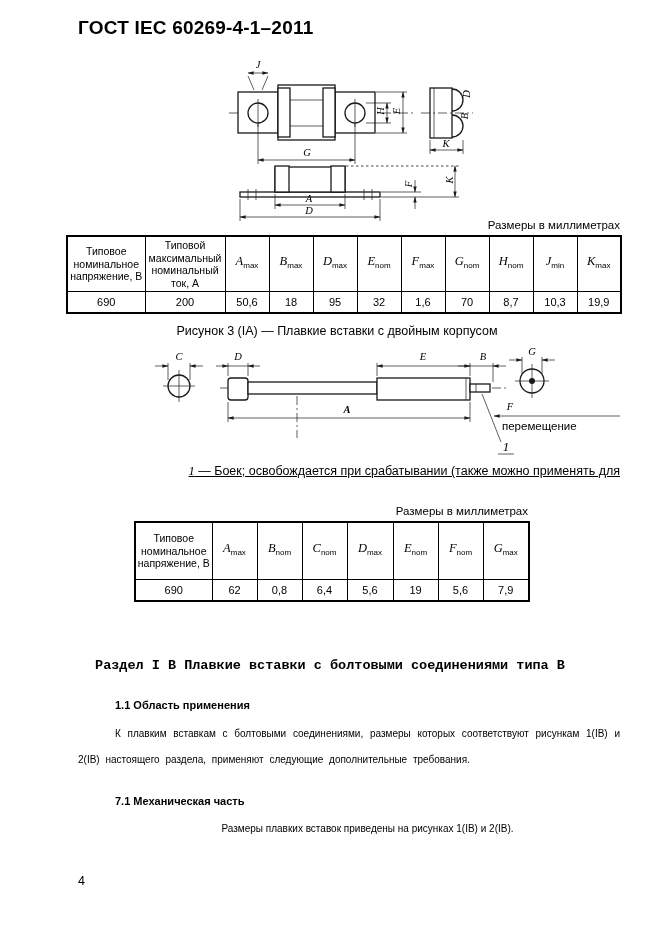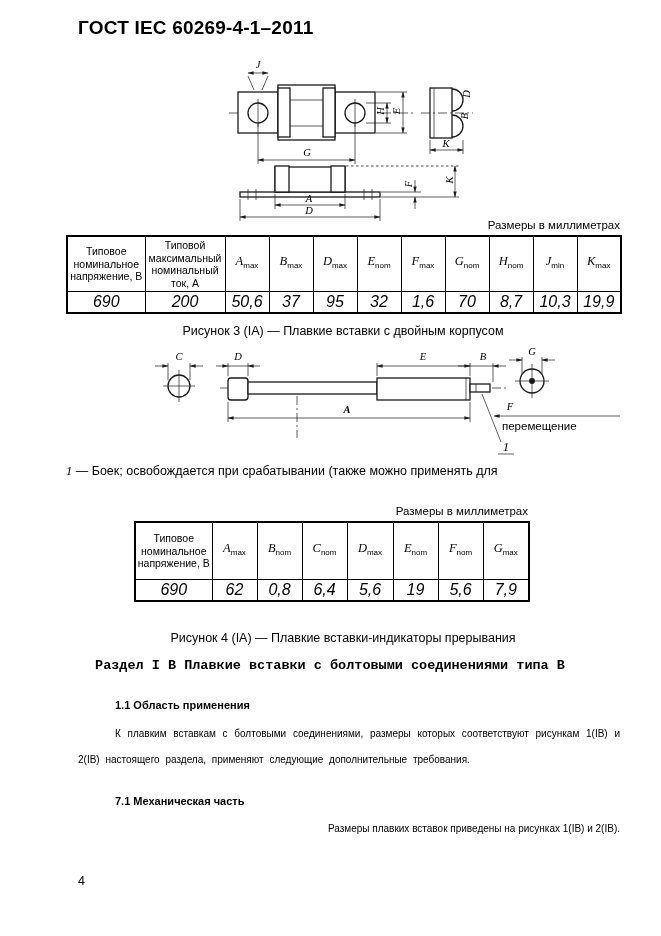--- a/index.html
+++ b/index.html
@@ -8,35 +8,35 @@
   .units{position:absolute;font-size:11.5px;}
   .units1{top:219px;right:41px;}
   .units2{top:505px;right:133px;}
   table{border-collapse:collapse;position:absolute;table-layout:fixed;background:#fff;border:2px solid #000;}
   th,td{border:1.5px solid #000;text-align:center;vertical-align:middle;padding:0 1px;font-weight:normal;}
   .t1{left:66px;top:235px;width:554px;}
   .t2{left:134px;top:521px;width:394px;}
   th{font-size:10.5px;line-height:12.5px;}
   .t1 th{height:54px;}
   .t2 th{height:56px;}
-  td{height:20px;font-size:16px;font-style:italic;}
+  td{height:20px;font-size:11px;}
   .dimsym{font-family:"Liberation Serif",serif;font-style:italic;font-size:12.5px;}
   th sub{font-size:8px;font-family:"Liberation Sans",sans-serif;font-style:normal;vertical-align:sub;text-align:center;}
-  .caption{position:absolute;left:66px;width:554px;text-align:center;font-size:12.5px;}
+  .caption{position:absolute;left:60px;width:554px;text-align:center;font-size:12.5px;}
   .cap3{top:324px;}
   .cap4{top:631px;}
-  .note{position:absolute;left:66px;width:554px;top:458px;text-align:left;font-size:12.5px;line-height:26.5px;}
+  .note{position:absolute;left:66px;width:554px;top:458px;text-align:right;font-size:12.5px;line-height:26.5px;text-decoration:underline;}
   .note i{font-family:"Liberation Serif",serif;}
   .heading{position:absolute;left:40px;width:580px;top:658px;text-align:center;font-weight:bold;font-size:13.5px;font-family:Liberation Mono, monospace;}
   .subhead{position:absolute;left:115px;font-weight:bold;font-size:11px;}
   .sub1{top:699px;}
   .sub2{top:795px;}
   .para{position:absolute;left:78px;width:542px;font-size:10px;line-height:25.5px;}
   .para1{top:721px;text-align:justify;text-indent:37px;word-spacing:3px;}
-  .para2{top:816px;text-align:right;text-indent:37px;}
+  .para2{top:816px;text-align:center;text-indent:37px;}
   .pagenum{position:absolute;left:78px;top:874px;font-size:12.5px;}
   svg{position:absolute;overflow:visible;}
   .fig3{left:215px;top:55px;}
   .fig4{left:150px;top:350px;}
   .fw{fill:#fff;stroke:#1a1a1a;stroke-width:1.3;}
   .thin{stroke:#1a1a1a;stroke-width:.7;fill:none;}
   .cl{stroke:#1a1a1a;stroke-width:.7;stroke-dasharray:9 3 2 3;fill:none;}
   .dot{stroke:#1a1a1a;stroke-width:.8;stroke-dasharray:2.5 2.5;fill:none;}
   svg text{font-family:"Liberation Serif",serif;font-style:italic;font-size:10.5px;fill:#000;text-anchor:middle;}
   svg text.lbl{font-family:"Liberation Sans",sans-serif;font-style:normal;font-size:11.5px;text-anchor:start;}
@@ -165,21 +165,21 @@
       <th><span class="dimsym">F</span><sub>max</sub></th>
       <th><span class="dimsym">G</span><sub>nom</sub></th>
       <th><span class="dimsym">H</span><sub>nom</sub></th>
       <th><span class="dimsym">J</span><sub>min</sub></th>
       <th><span class="dimsym">K</span><sub>max</sub></th>
     </tr>
     <tr>
       <td>690</td>
       <td>200</td>
       <td>50,6</td>
-      <td>37</td>
+      <td>18</td>
       <td>95</td>
       <td>32</td>
       <td>1,6</td>
       <td>70</td>
       <td>8,7</td>
       <td>10,3</td>
       <td>19,9</td>
     </tr>
   </tbody>
     </table>
@@ -288,21 +288,20 @@
       <td>0,8</td>
       <td>6,4</td>
       <td>5,6</td>
       <td>19</td>
       <td>5,6</td>
       <td>7,9</td>
     </tr>
   </tbody>
     </table>
 
-  <div class="caption cap4">Рисунок 4 (IA) — Плавкие вставки-индикаторы прерывания</div>
 
   <div class="heading">Раздел I В Плавкие вставки с болтовыми соединениями типа В</div>
 
   <div class="subhead sub1">1.1 Область применения</div>
   <div class="para para1">К плавким вставкам с болтовыми соединениями, размеры которых соответствуют рисункам 1(IВ) и 2(IВ) настоящего раздела, применяют следующие дополнительные требования.</div>
 
   <div class="subhead sub2">7.1 Механическая часть</div>
   <div class="para para2">Размеры плавких вставок приведены на рисунках 1(IВ) и 2(IВ).</div>
 
   <div class="pagenum">4</div>

